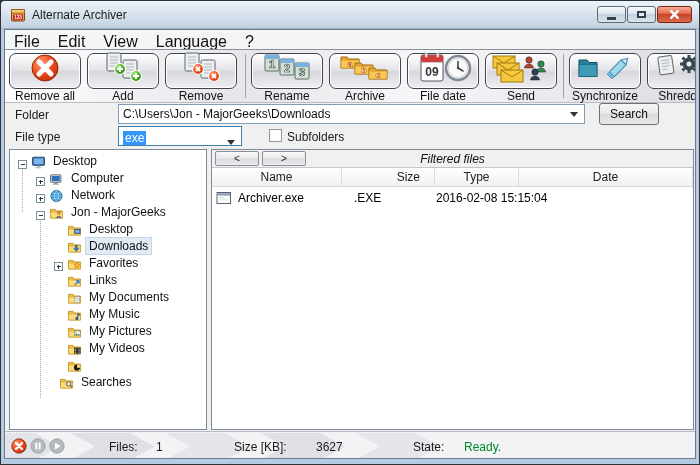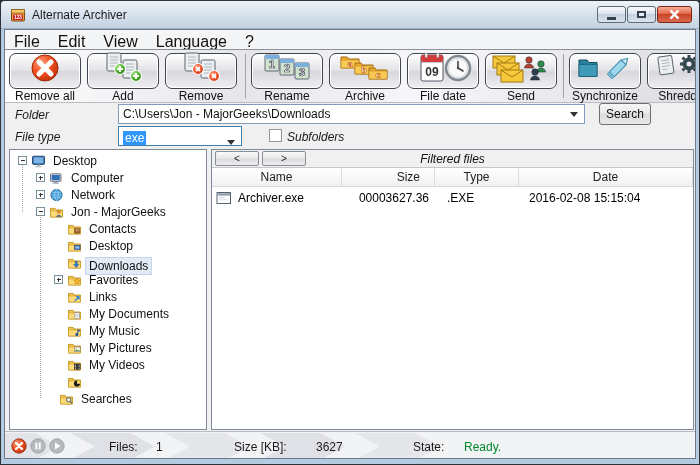--- a/index.html
+++ b/index.html
@@ -31,37 +31,37 @@
   .toolbar { position:absolute; left:0; right:0; top:19px; height:54px;
     background:linear-gradient(100deg,#ffffff,#e6e6ea 35%,#f7f7f9 60%,#dcdce2);
     border-top:1px solid #8a9099; border-bottom:1px solid #b9bec5; }
   .tsep { position:absolute; top:4px; width:1px; height:44px; background:#9aa2ac; }
   .tbtn { position:absolute; top:1px; width:76px; text-align:center; }
   .tface { margin:2px auto 0 auto; width:72px; height:36px; border:1px solid #3f454d; border-radius:7px;
     background:linear-gradient(#ffffff,#e3e3e7 48%,#d6d6dc 52%,#efeff3);
     box-shadow:inset 0 0 0 1px #ffffff; display:flex; align-items:center; justify-content:center; }
   .tlab { margin-top:1px; font-size:12px; color:#111; line-height:12px; }
   
-  .flabel { position:absolute; font-size:12px; color:#1a1a1a;font-style:italic; }
+  .flabel { position:absolute; font-size:12px; color:#1a1a1a; }
   .combo { position:absolute; background:#fff; border:1px solid #7f9db9; height:20px;
     display:flex; align-items:center; font-size:12px; color:#111; }
   .combo .ctext { flex:1; padding:0 4px; white-space:nowrap; overflow:hidden; }
   .combo .arrow { width:0; height:0; border-left:4px solid transparent; border-right:4px solid transparent;
     border-top:5px solid #333; margin-right:6px; }
   .combo.focused { border-color:#3c7fb1;align-items:flex-end; }
   .sel-text { background:#3297fd; color:#fff; padding:0 2px; }
   .pushbtn { position:absolute; border:1px solid #707070; border-radius:3px;
     background:linear-gradient(#f6f6f6,#eaeaea 45%,#dcdcdc 50%,#e8e8e8);
     font-size:12px; color:#111; text-align:center; }
   .checkbox { position:absolute; width:13px; height:13px; background:#fff; border:1px solid #8e98a0; }
   
   .treepanel { position:absolute; left:4px; top:119px; width:198px; height:281px;
     background:#fff; border:1px solid #7f8a99; overflow:hidden; }
   .guide { position:absolute; width:0; border-left:1px dotted #a8a8a8; }
-  .trow { position:relative; height:17px; display:flex; align-items:center; font-size:12px; color:#111; }
+  .trow { position:relative; height:17px; display:flex; align-items:flex-end; font-size:12px; color:#111; }
   .ebox { position:relative; width:9px; height:9px; border:1px solid #78909c; background:#fff;
     flex:0 0 9px; margin-right:4px; }
   .ebox::before { content:""; position:absolute; left:1.5px; right:1.5px; top:50%; margin-top:-0.5px; height:1px; background:#333; }
   .ebox.plus::after { content:""; position:absolute; top:1.5px; bottom:1.5px; left:50%; margin-left:-0.5px; width:1px; background:#333; }
   .ebox.none { visibility:hidden; }
   .ticon { width:15px; height:14px; flex:0 0 15px; margin-right:4px; }
   .ticon svg { display:block; }
   .tlabel { padding:1px 3px; white-space:nowrap; }
   .trow.sel .tlabel { background:#e2eaf5; outline:1px solid #c6d6ea;margin-top:7px; }
   .filespanel { position:absolute; left:206px; top:119px; width:483px; height:281px;
@@ -292,21 +292,21 @@
             </div>
           <div class="tlab">Shredder</div>
         </div>
       </div>
 
       <span class="flabel" style="left:10px; top:78px">Folder</span>
       <div class="combo" style="left:113px; top:74px; width:467px">
         <span class="ctext">C:\Users\Jon - MajorGeeks\Downloads</span>
         <span class="arrow"></span>
       </div>
-      <div class="pushbtn" style="left:594px; top:73px; width:52px; height:22px; line-height:20px">Search</div>
+      <div class="pushbtn" style="left:594px; top:73px; width:60px; height:22px; line-height:20px">Search</div>
 
       <span class="flabel" style="left:10px; top:100px">File type</span>
       <div class="combo focused" style="left:113px; top:96px; width:124px">
         <span class="ctext"><span class="sel-text">exe</span></span>
         <span class="arrow"></span>
       </div>
       <span class="checkbox" style="left:264px; top:99px"></span>
       <span class="flabel" style="left:282px; top:100px">Subfolders</span>
 
       <div class="treepanel">
@@ -351,32 +351,20 @@
             <span class="ebox minus"></span>
             <span class="ticon">
                 <svg width="15" height="14" viewBox="0 0 14 14">
                   <path d="M1 3.4 L5.6 3.4 L6.8 5 L13 5 L13 12 L1 12 Z" fill="#f3c64f" stroke="#b8860b" stroke-width="0.8"></path>
                   <path d="M1 5.9 L13 5.9 L13 12 L1 12 Z" fill="#fbda7a" stroke="#c9971f" stroke-width="0.6"></path>
                   <circle cx="9.3" cy="6.8" r="1.7" fill="#e8953a" stroke="#9a5a10" stroke-width="0.4"></circle>
                   <path d="M6.9 11.6 A2.7 2.6 0 0 1 11.7 11.6 Z" fill="#3b74c4" stroke="#1d3c6e" stroke-width="0.4"></path>
                 </svg>
               </span>
             <span class="tlabel">Jon - MajorGeeks</span>
-          </div>
-          <div class="trow" style="padding-left:44px">
-            <span class="ebox none"></span>
-            <span class="ticon">
-                <svg width="15" height="14" viewBox="0 0 14 14">
-                  <path d="M1 3.4 L5.6 3.4 L6.8 5 L13 5 L13 12 L1 12 Z" fill="#f3c64f" stroke="#b8860b" stroke-width="0.8"></path>
-                  <path d="M1 5.9 L13 5.9 L13 12 L1 12 Z" fill="#fbda7a" stroke="#c9971f" stroke-width="0.6"></path>
-                  <rect x="7" y="6.4" width="5.2" height="4.8" rx="0.5" fill="#a0622d" stroke="#6b3d14" stroke-width="0.6"></rect>
-                  <path d="M8.2 7.6 h3 M8.2 8.8 h3" stroke="#e8d4b8" stroke-width="0.5"></path>
-                </svg>
-              </span>
-            <span class="tlabel">Contacts</span>
           </div>
           <div class="trow" style="padding-left:44px">
             <span class="ebox none"></span>
             <span class="ticon">
                 <svg width="15" height="14" viewBox="0 0 14 14">
                   <path d="M1 3.4 L5.6 3.4 L6.8 5 L13 5 L13 12 L1 12 Z" fill="#f3c64f" stroke="#b8860b" stroke-width="0.8"></path>
                   <path d="M1 5.9 L13 5.9 L13 12 L1 12 Z" fill="#fbda7a" stroke="#c9971f" stroke-width="0.6"></path>
                   <rect x="7" y="6.4" width="5.6" height="4" fill="#3b74c4" stroke="#1d3c6e" stroke-width="0.6"></rect>
                   <rect x="7.8" y="7.2" width="4" height="2.4" fill="#8ab8e8"></rect>
                 </svg>
@@ -507,21 +495,20 @@
           <div class="hcell" style="width:174px">Date</div>
         </div>
         <div class="frow">
           <span class="ficon"><svg width="16" height="14" viewBox="0 0 16 14">
                 <rect x="1" y="1.5" width="13.5" height="11" fill="#fff" stroke="#5a646e"></rect>
                 <rect x="1.6" y="2.1" width="12.3" height="2.6" fill="#93a3b8"></rect>
                 <rect x="2.8" y="6.2" width="6" height="1" fill="#c8d0d8"></rect>
                 <rect x="2.8" y="8.2" width="8.5" height="1" fill="#dde2e8"></rect>
               </svg></span>
           <div class="fcell" style="width:130px; padding-left:26px">Archiver.exe</div>
-          <div class="fcell" style="width:93px; text-align:right; padding-right:6px">00003627.36</div>
           <div class="fcell" style="width:84px; padding-left:12px">.EXE</div>
           <div class="fcell" style="width:174px; padding-left:10px">2016-02-08 15:15:04</div>
         </div>
       </div>
 
       <div class="statusbar">
         <svg class="chev" width="692" height="27" viewBox="0 0 692 27" preserveAspectRatio="none">
           <polygon points="-30,0 30,0 55,13.5 30,27 -30,27 -5,13.5" fill="#e2e4e9"></polygon>
           <polygon points="65,0 125,0 150,13.5 125,27 65,27 90,13.5" fill="#dfe1e7"></polygon>
           <polygon points="160,0 220,0 245,13.5 220,27 160,27 185,13.5" fill="#e4e6ea"></polygon>

